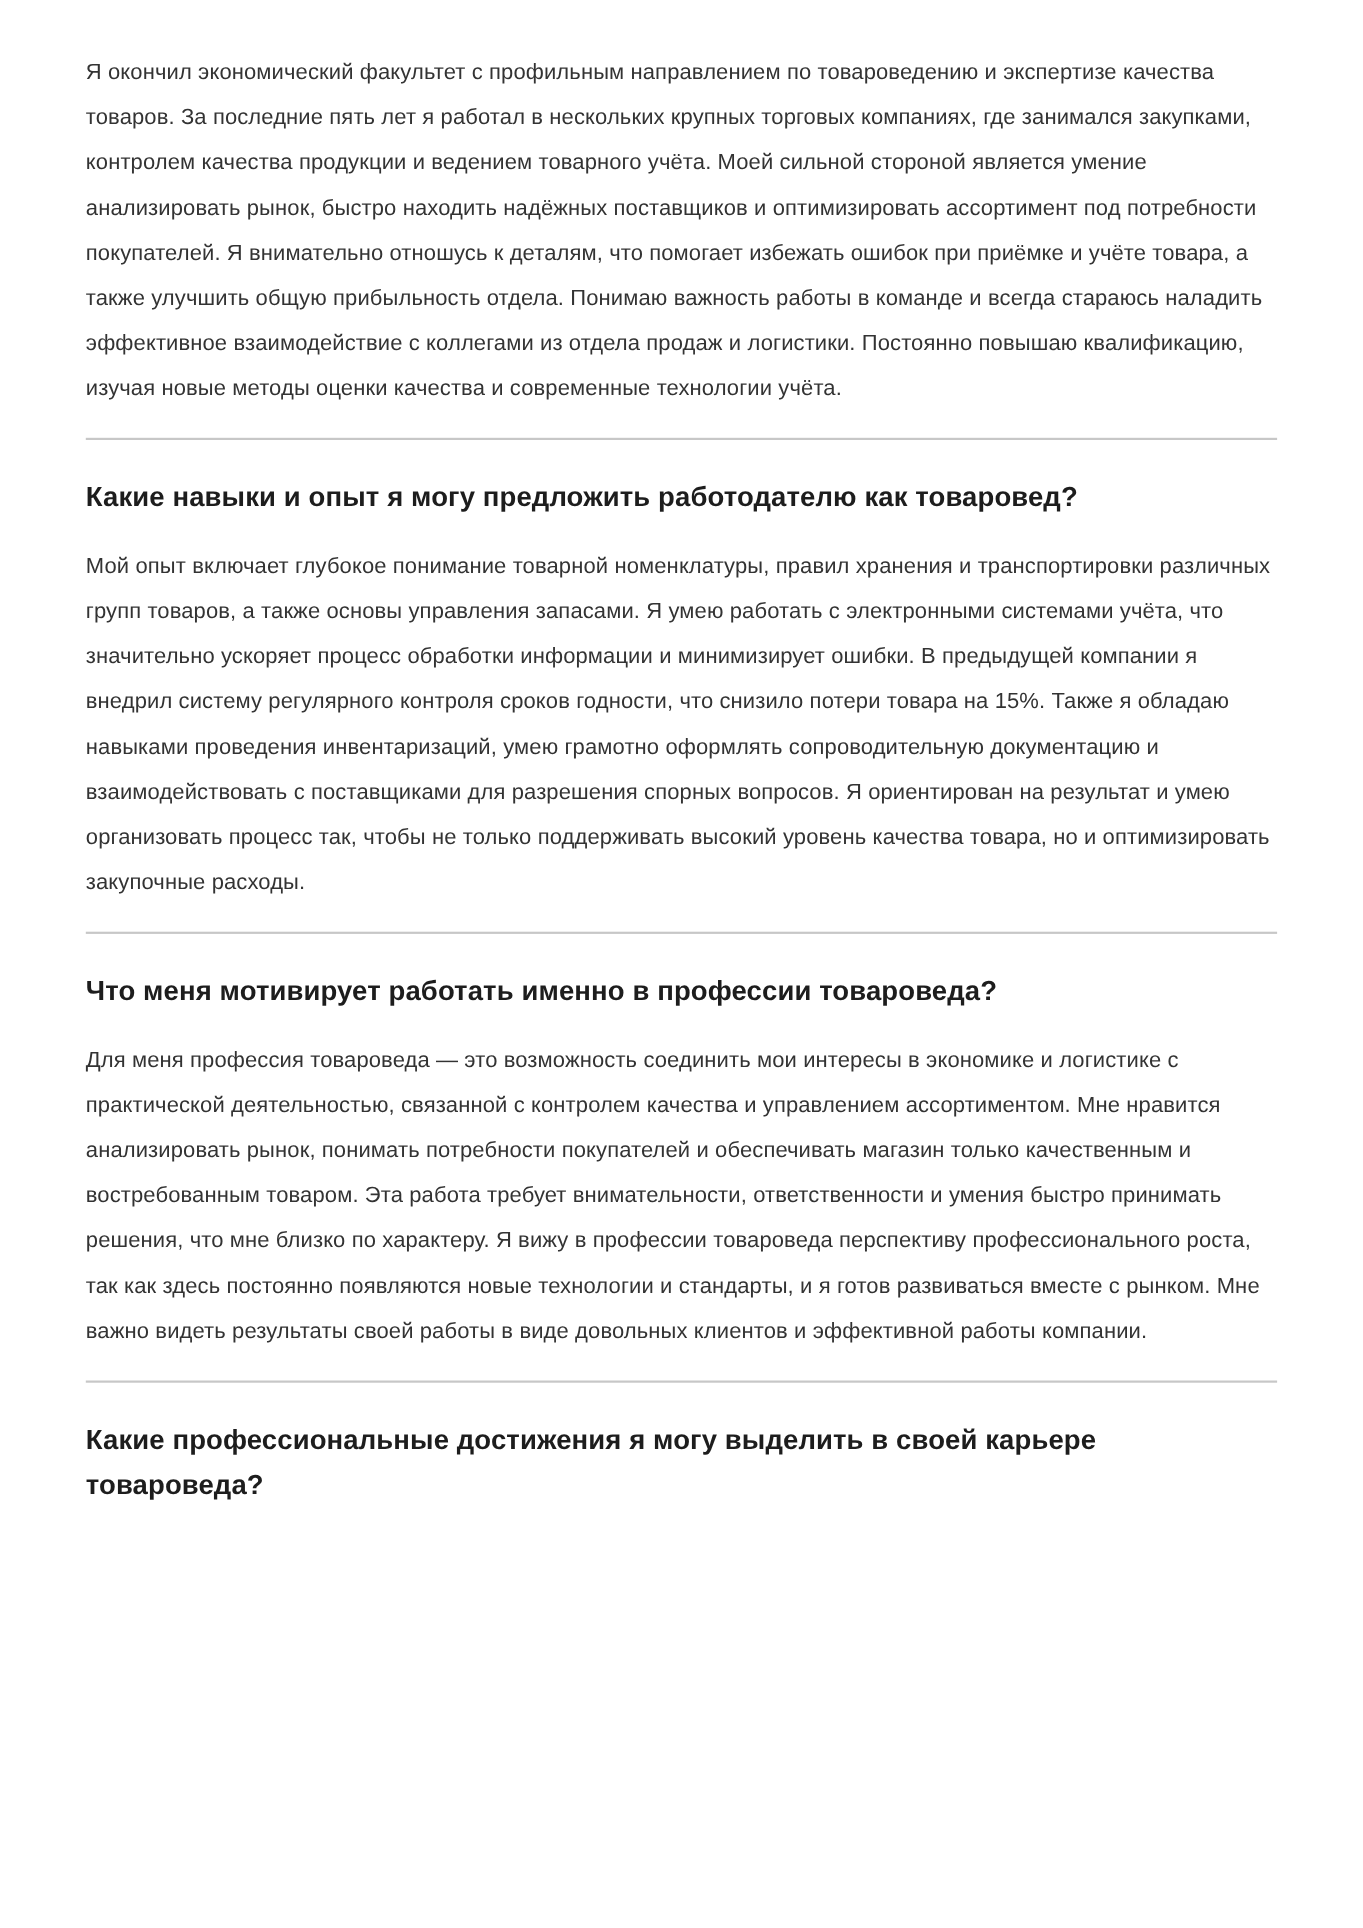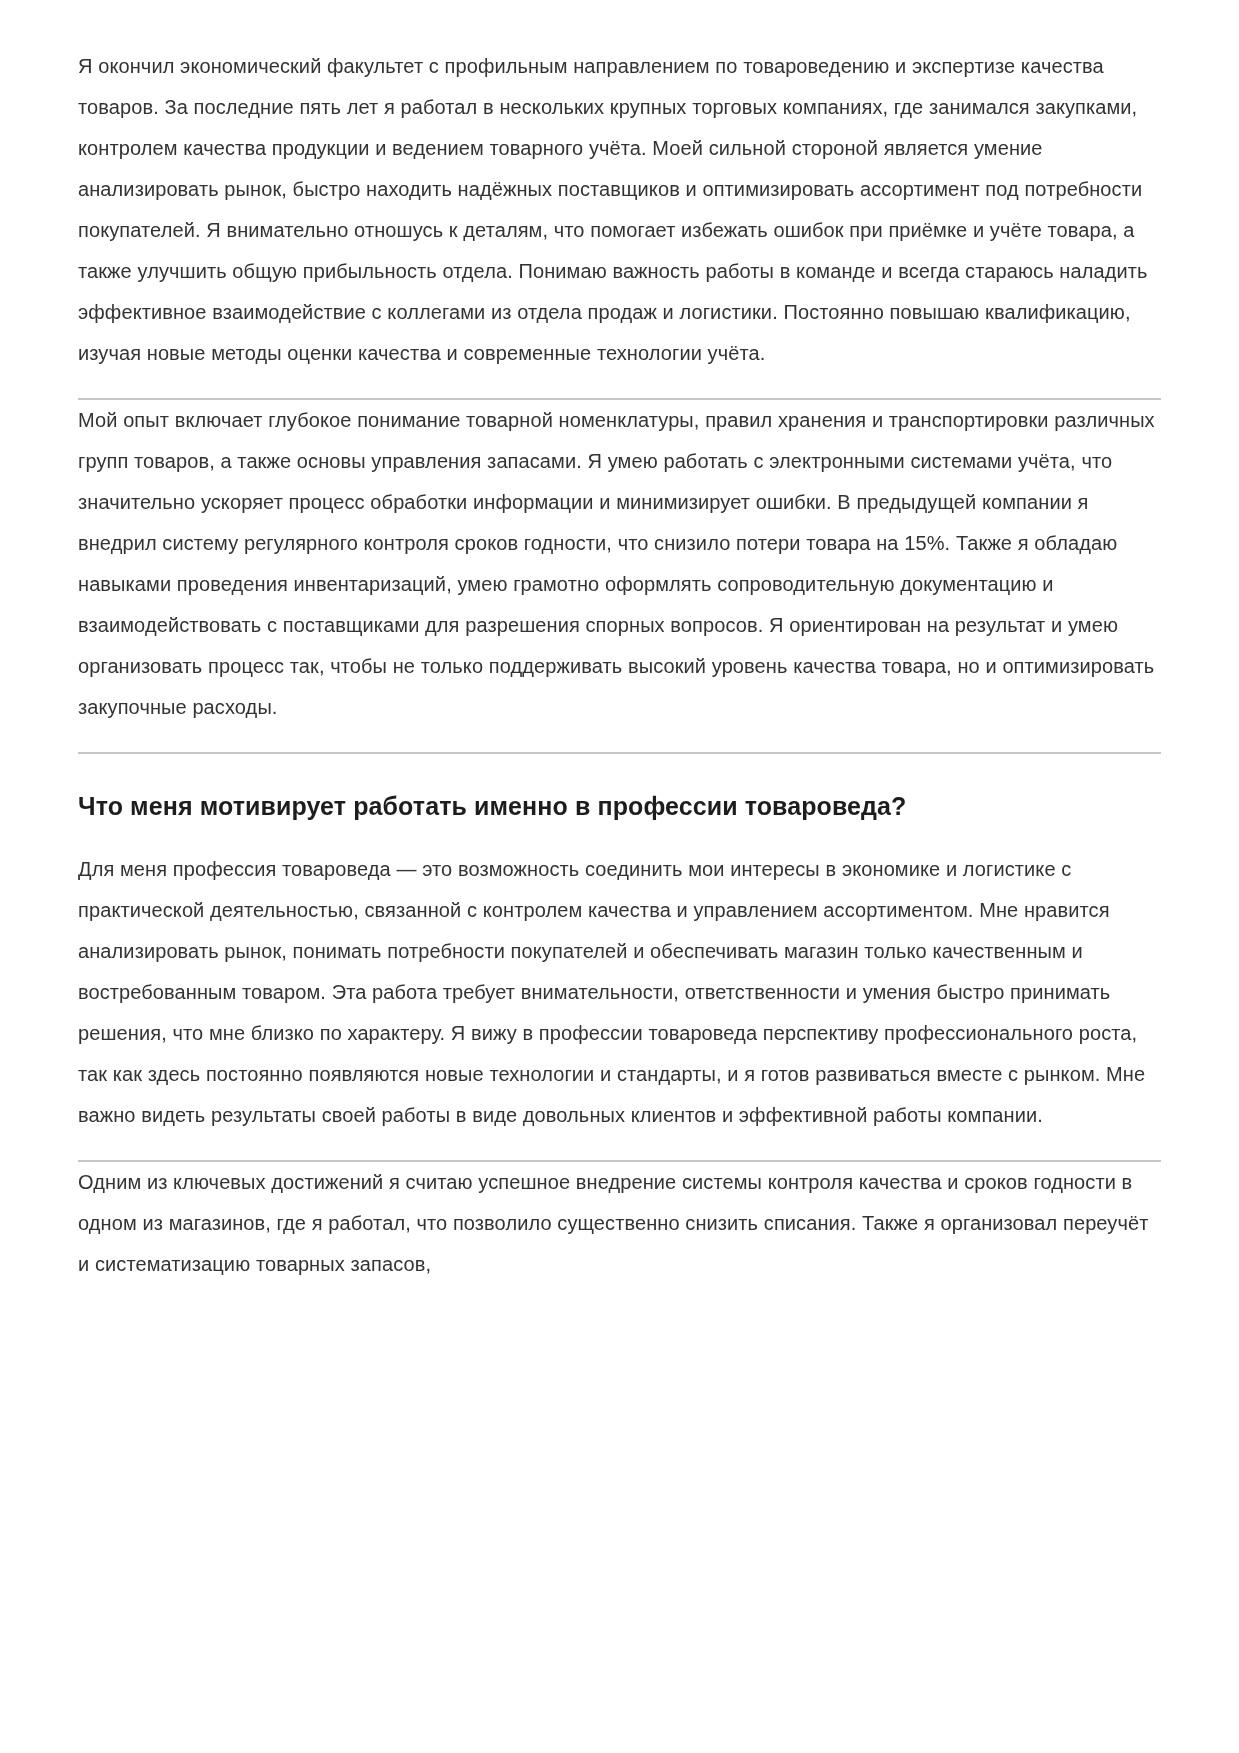--- a/index.html
+++ b/index.html
@@ -45,27 +45,28 @@
 </style>
 </head>
 <body>
 
 <div class="page">
 
   <p class="para">Я окончил экономический факультет с профильным направлением по товароведению и экспертизе качества товаров. За последние пять лет я работал в нескольких крупных торговых компаниях, где занимался закупками, контролем качества продукции и ведением товарного учёта. Моей сильной стороной является умение анализировать рынок, быстро находить надёжных поставщиков и оптимизировать ассортимент под потребности покупателей. Я внимательно отношусь к деталям, что помогает избежать ошибок при приёмке и учёте товара, а также улучшить общую прибыльность отдела. Понимаю важность работы в команде и всегда стараюсь наладить эффективное взаимодействие с коллегами из отдела продаж и логистики. Постоянно повышаю квалификацию, изучая новые методы оценки качества и современные технологии учёта.</p>
 
   <div>
     <hr class="divider">
+    <h2 class="question">Какие навыки и опыт я могу предложить работодателю как товаровед?</h2>
     <p class="para">Мой опыт включает глубокое понимание товарной номенклатуры, правил хранения и транспортировки различных групп товаров, а также основы управления запасами. Я умею работать с электронными системами учёта, что значительно ускоряет процесс обработки информации и минимизирует ошибки. В предыдущей компании я внедрил систему регулярного контроля сроков годности, что снизило потери товара на 15%. Также я обладаю навыками проведения инвентаризаций, умею грамотно оформлять сопроводительную документацию и взаимодействовать с поставщиками для разрешения спорных вопросов. Я ориентирован на результат и умею организовать процесс так, чтобы не только поддерживать высокий уровень качества товара, но и оптимизировать закупочные расходы.</p>
   </div>
 
   <div>
     <hr class="divider">
     <h2 class="question">Что меня мотивирует работать именно в профессии товароведа?</h2>
     <p class="para">Для меня профессия товароведа — это возможность соединить мои интересы в экономике и логистике с практической деятельностью, связанной с контролем качества и управлением ассортиментом. Мне нравится анализировать рынок, понимать потребности покупателей и обеспечивать магазин только качественным и востребованным товаром. Эта работа требует внимательности, ответственности и умения быстро принимать решения, что мне близко по характеру. Я вижу в профессии товароведа перспективу профессионального роста, так как здесь постоянно появляются новые технологии и стандарты, и я готов развиваться вместе с рынком. Мне важно видеть результаты своей работы в виде довольных клиентов и эффективной работы компании.</p>
   </div>
 
   <div>
     <hr class="divider">
-    <p class="para">Одним из ключевых достижений я считаю успешное внедрение системы контроля качества и сроков годности в одном из магазинов, где я работал, что позволило существенно снизить списания. Также я организовал переучёт и систематизацию товарных запасов,</p>
+    <h2 class="question">Какие профессиональные достижения я могу выделить в своей карьере товароведа?</h2>
   </div>
 
 </div>
 
 </body></html>

